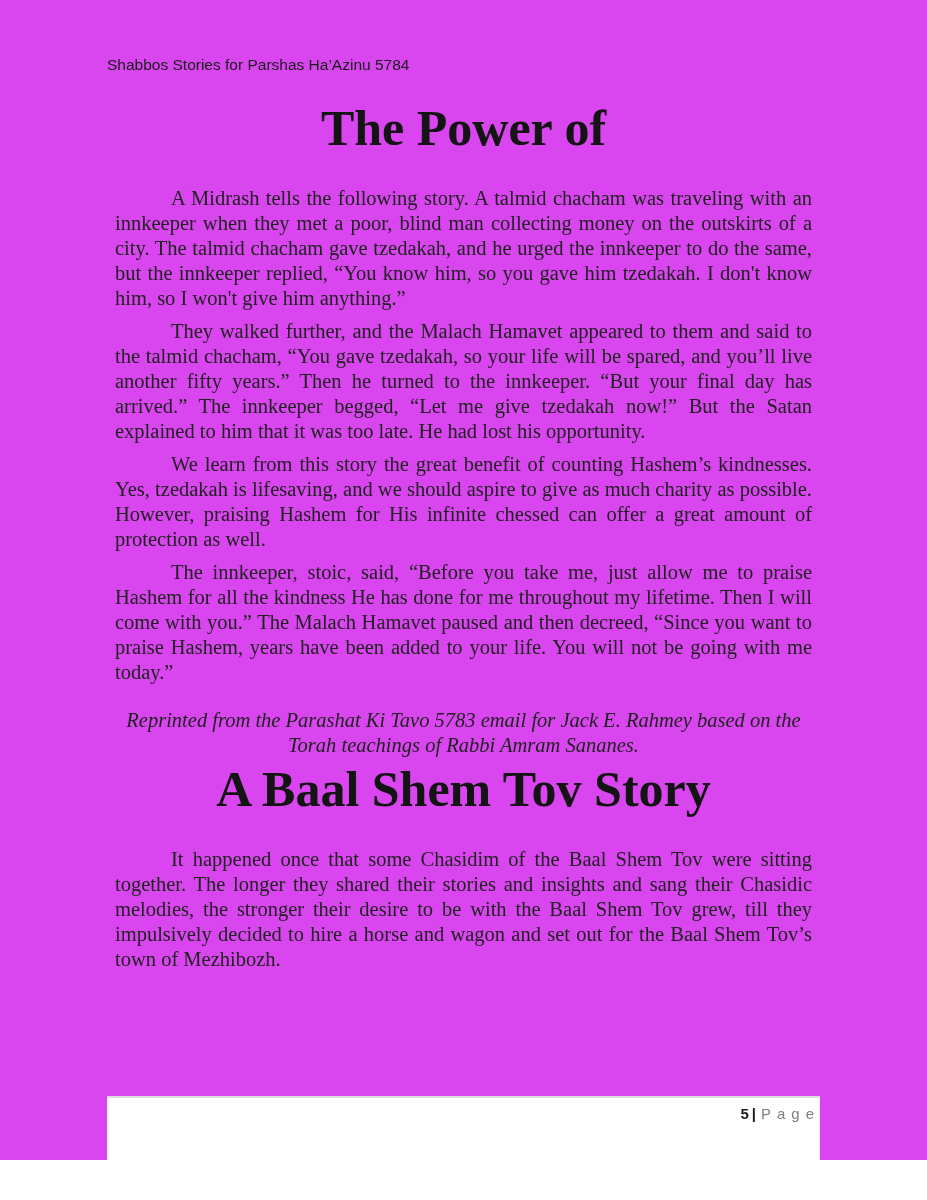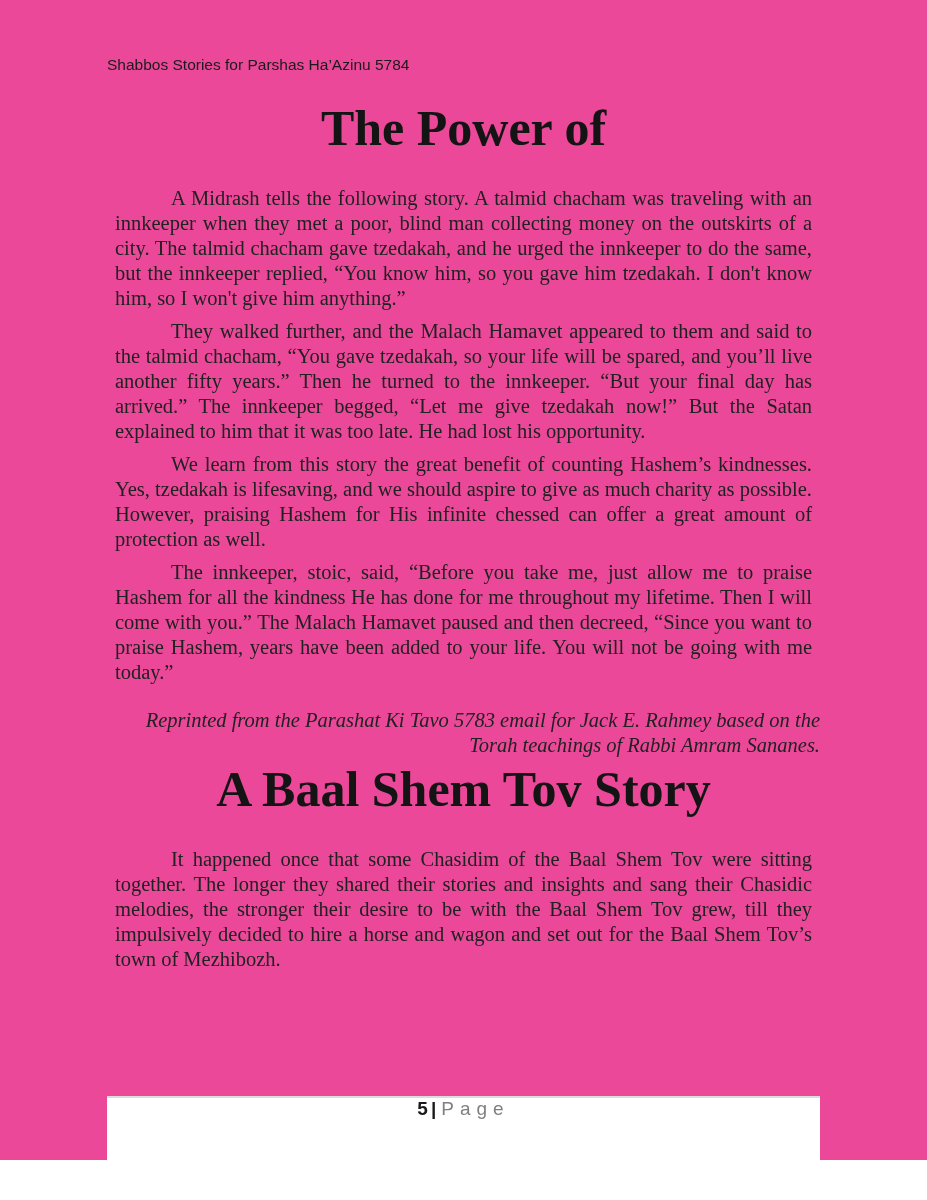--- a/index.html
+++ b/index.html
@@ -4,21 +4,21 @@
 <style>
   html, body {
     margin: 0;
     padding: 0;
     background: #ffffff;
   }
   .page {
     position: relative;
     width: 927px;
     height: 1160px;
-    background: #ec4899;
+    background: #d946ef;
     box-sizing: border-box;
     padding: 55px 107px 0 107px;
     overflow: hidden;
   }
   .doc-header {
     font-family: "Liberation Sans", sans-serif;
     font-size: 15.5px;
     line-height: 19px;
     color: #1a1a1a;
     text-align: left;
@@ -44,35 +44,36 @@
     text-align: justify;
     text-indent: 56px;
     margin: 8px;
   }
   .attribution {
     font-family: "Liberation Serif", serif;
     font-style: italic;
     font-size: 20.5px;
     line-height: 25px;
     color: #212121;
-    text-align: right;
+    text-align: center;
     text-indent: 0;
     margin: 23px 0 0 0;
   }
   .doc-footer {
     position: absolute;
     left: 107px;
     right: 107px;
     top: 1096px;
     bottom: 0;
     background: #ffffff;
     border-top: 2px solid #dcdcdc;
+    padding-top: 7px;
     font-family: "Liberation Sans", sans-serif;
-    font-size: 19px;
-    text-align: center;
+    font-size: 15px;
+    text-align: right;
   }
   .page-num {
     font-weight: bold;
     color: #1a1a1a;
   }
   .footer-sep {
     font-weight: bold;
     color: #1a1a1a;
     margin: 0 5px 0 3px;
   }

